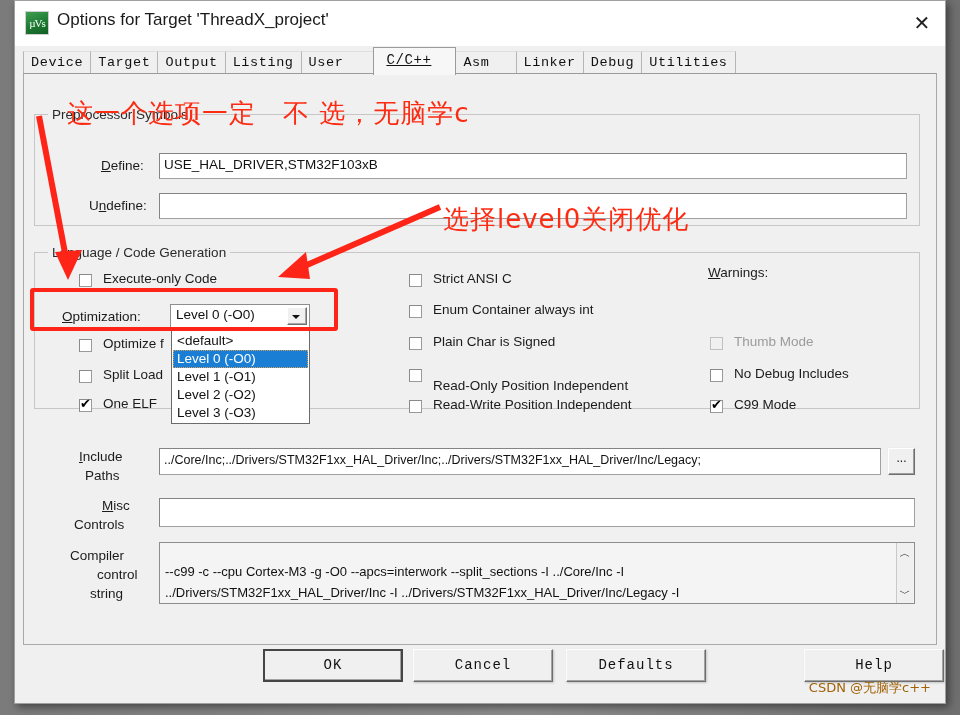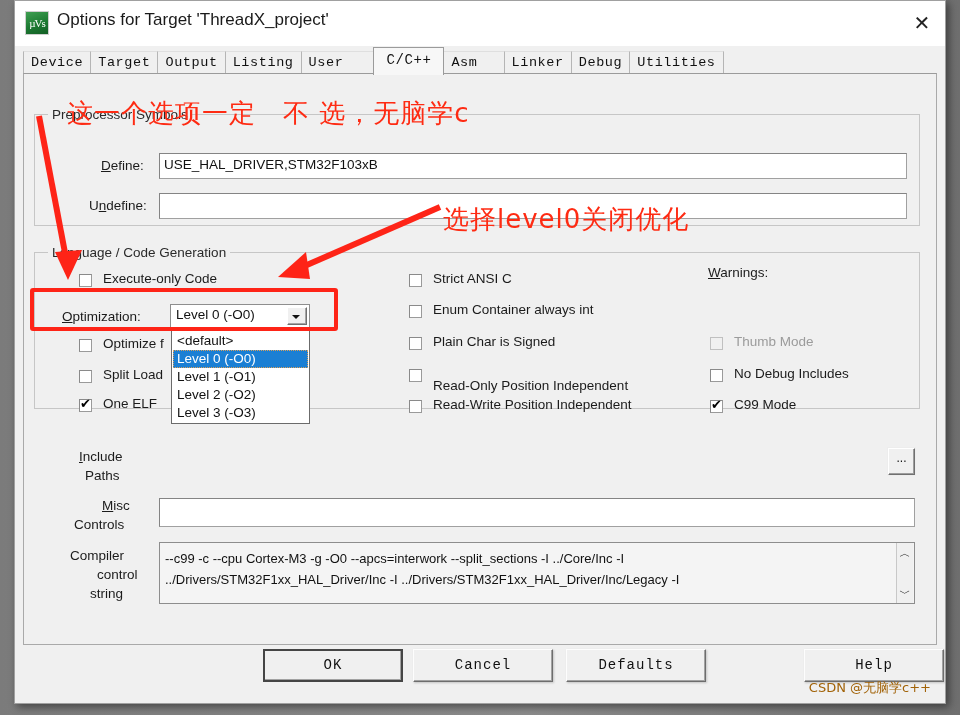--- a/index.html
+++ b/index.html
@@ -270,21 +270,21 @@
     line-height: 18px;
   }
 
   .multiline {
     position: absolute;
     background: #f4f4f4;
     border: 1px solid #8d8d8d;
     box-sizing: border-box;
     font-size: 13px;
     color: #111;
-    padding: 5px 5px;
+    padding: 18px 5px;
     line-height: 21px;
     overflow: hidden;
     font-family: "Liberation Sans", sans-serif;
   }
   .scrollbar {
     position: absolute;
     width: 17px;
     background: #f0f0f0;
     border-left: 1px solid #c8c8c8;
     box-sizing: border-box;
@@ -367,21 +367,21 @@
     <div class="close-btn">✕</div>
   </div>
 
   <div class="tabstrip">
     <div class="tabs">
       <div class="tab">Device</div>
       <div class="tab">Target</div>
       <div class="tab">Output</div>
       <div class="tab">Listing</div>
       <div class="tab" style="padding-right:30px;">User</div>
-      <div class="tab active" style="padding-left:12px;padding-right:12px;">C/C++</div>
+      <div class="tab active" style="padding-left:12px;padding-right:24px;text-decoration:underline;">C/C++</div>
       <div class="tab" style="padding-right:26px;">Asm</div>
       <div class="tab">Linker</div>
       <div class="tab">Debug</div>
       <div class="tab">Utilities</div>
     </div>
   </div>
 
   <div class="page">
 
     <div class="group" style="left:10px; top:40px; width:884px; height:110px;">
@@ -443,20 +443,21 @@
     <div class="lbl disabled" style="left:710px; top:260px;">Thumb Mode</div>
 
     <div class="cb" style="left:686px; top:295px;"></div>
     <div class="lbl" style="left:710px; top:292px;">No Debug Includes</div>
 
     <div class="cb checked" style="left:686px; top:326px;"></div>
     <div class="lbl" style="left:710px; top:323px;">C99 Mode</div>
 
     <div class="lbl" style="left:55px; top:375px;"><u>I</u>nclude</div>
     <div class="lbl" style="left:61px; top:394px;">Paths</div>
+    <div class="textin" style="left:135px; top:374px; width:722px; height:27px; font-size:12.5px;">../Core/Inc;../Drivers/STM32F1xx_HAL_Driver/Inc;../Drivers/STM32F1xx_HAL_Driver/Inc/Legacy;</div>
     <div class="browse-btn" style="left:864px; top:374px; width:27px; height:27px;">...</div>
 
     <div class="lbl" style="left:78px; top:424px;"><u>M</u>isc</div>
     <div class="lbl" style="left:50px; top:443px;">Controls</div>
     <div class="textin" style="left:135px; top:424px; width:756px; height:29px;"></div>
 
     <div class="lbl" style="left:46px; top:474px;">Compiler</div>
     <div class="lbl" style="left:73px; top:493px;">control</div>
     <div class="lbl" style="left:66px; top:512px;">string</div>
 

